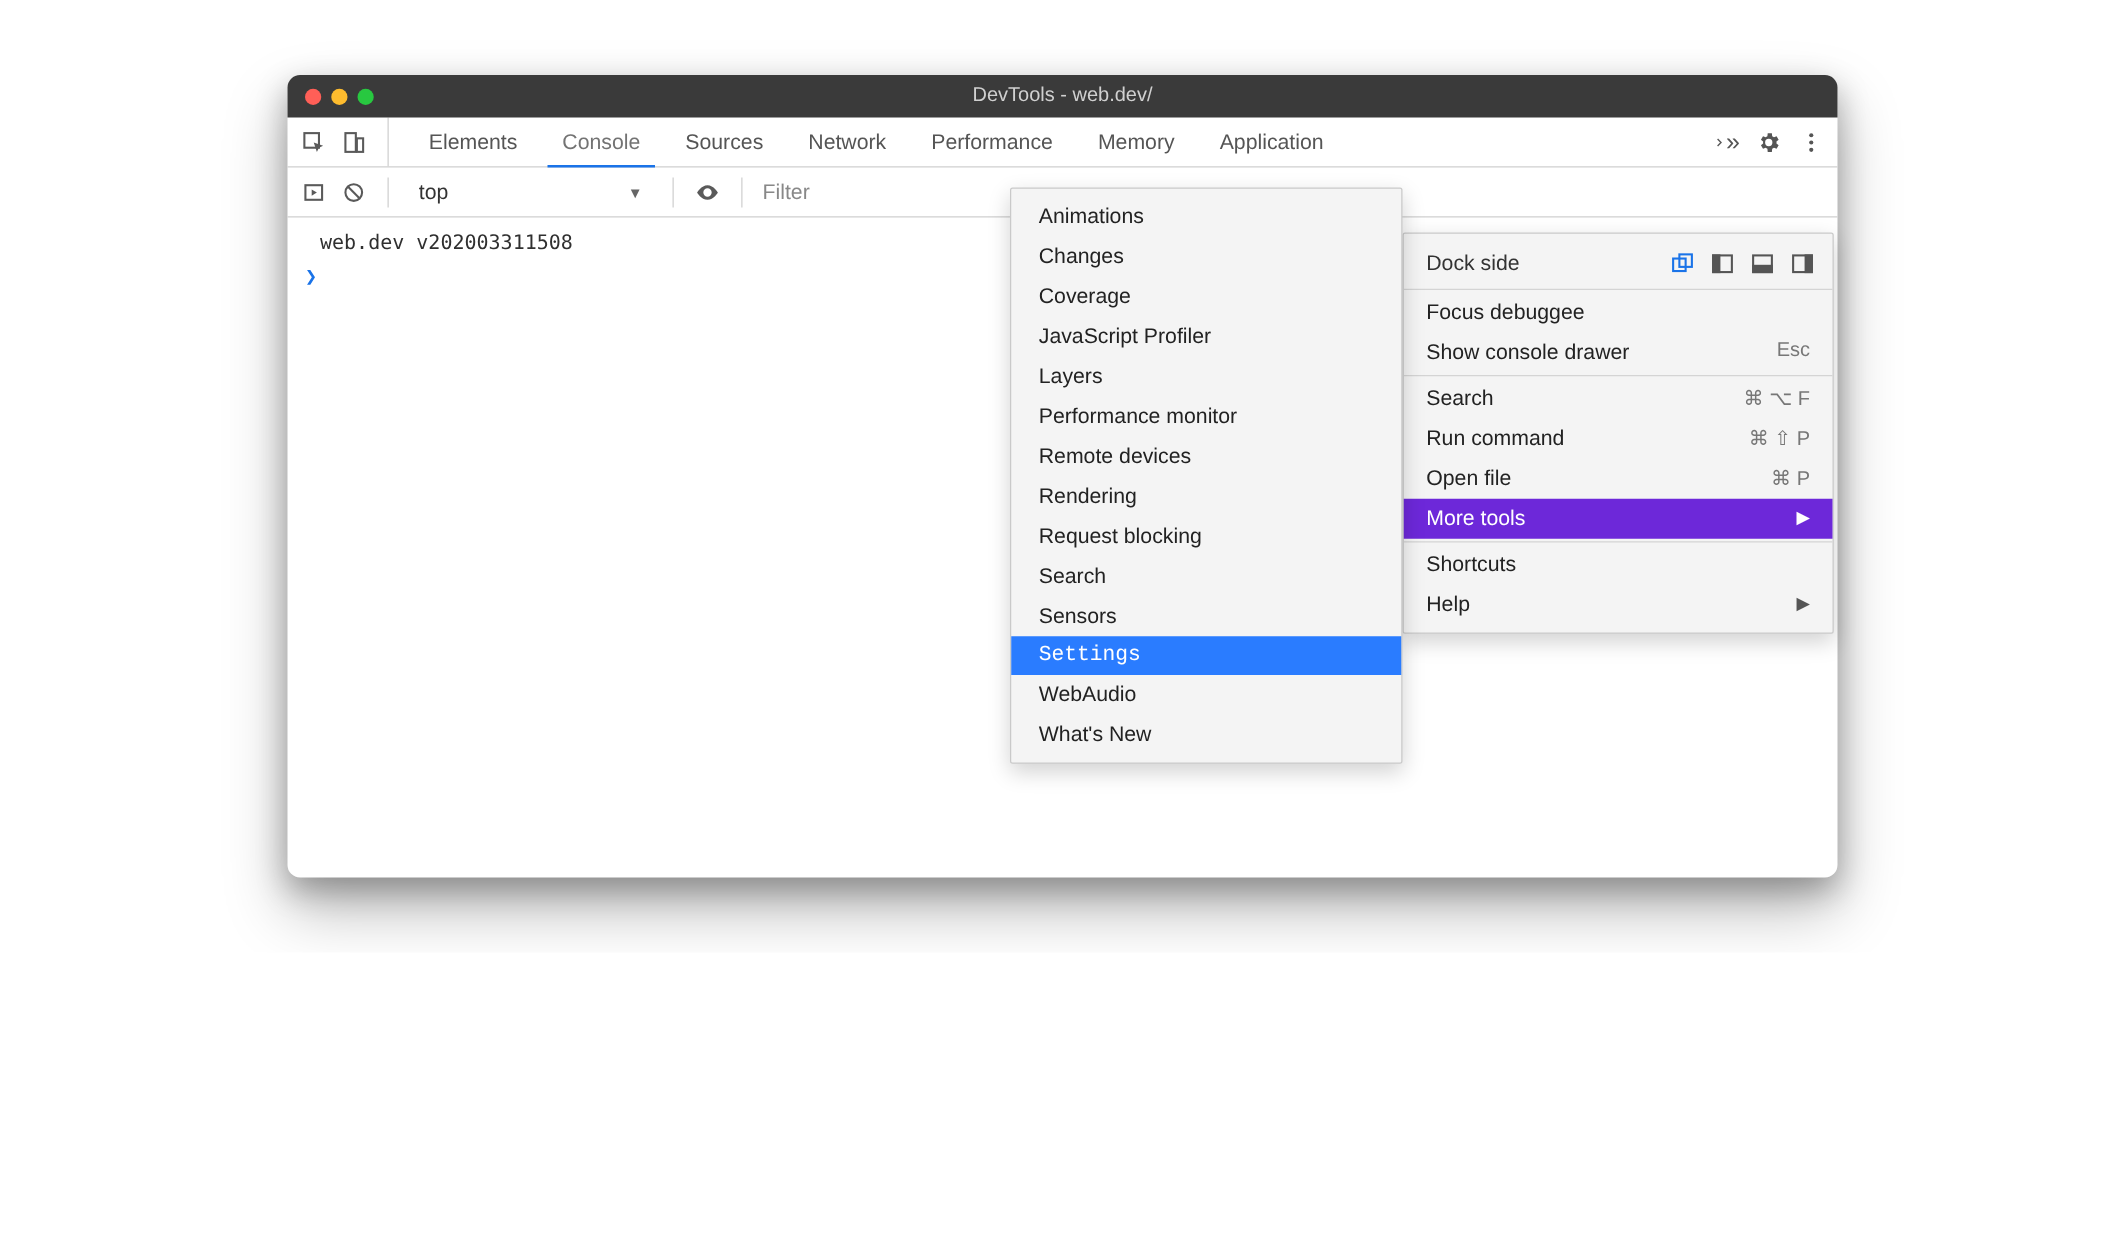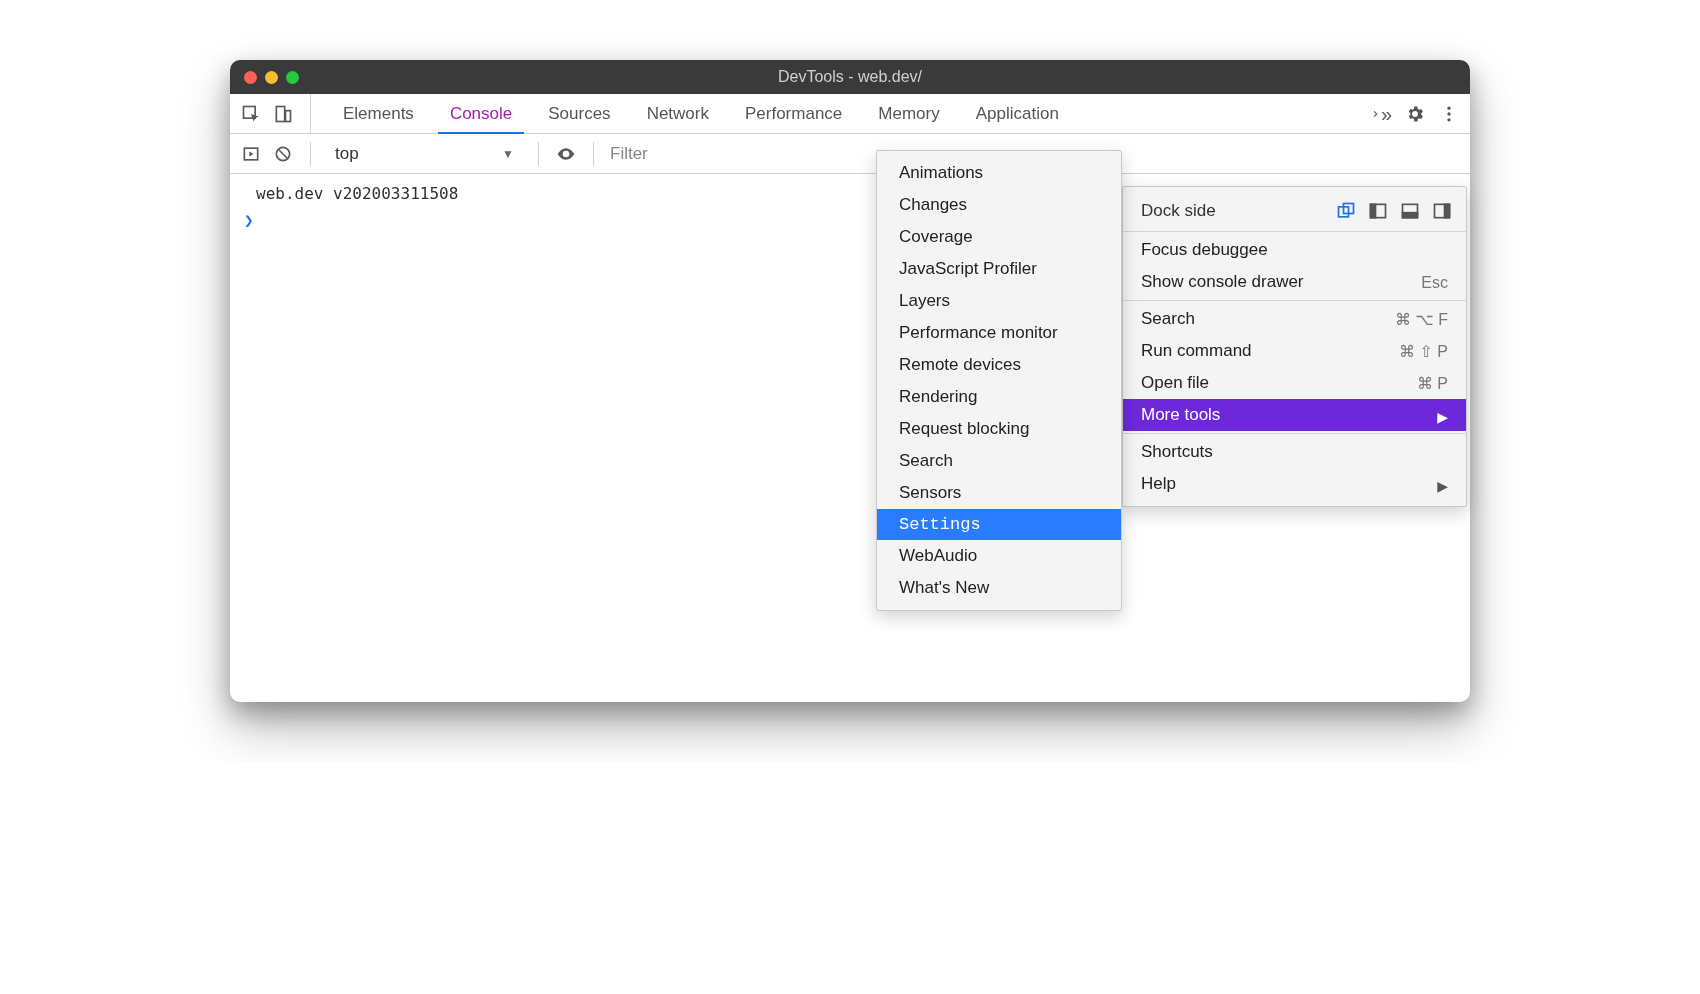--- a/index.html
+++ b/index.html
@@ -76,21 +76,21 @@
   }
   .tab {
     display: flex;
     align-items: center;
     padding: 0 16px;
     color: #555;
     font-size: 17px;
     position: relative;
   }
   .tab.active {
-    color: #a21caf;
+    color: #737373;
   }
   .tab.active::after {
     content: "";
     position: absolute;
     left: 4px; right: 4px; bottom: -1px;
     height: 2px;
     background: #1a73e8;
   }
   .tabbar .right-icons {
     display: flex;
@@ -161,21 +161,21 @@
     border: 1px solid #c9c9c9;
     border-radius: 2px;
     box-shadow: 0 6px 18px rgba(0,0,0,0.18);
     padding: 6px 0;
     font-size: 17px;
     margin-top: 36px;
   }
   .menu-sep { height: 1px; background: #d4d4d4; margin: 2px 0; }
   .menu-row {
     display: flex;
-    align-items: flex-end;
+    align-items: flex-start;
     justify-content: space-between;
     padding: 6px 18px;
     color: #222;
   }
   .menu-row .shortcut { color: #777; font-size: 16px; }
   .menu-row.highlight {
     background: #6d28d9;
     color: #fff;
   }
   .menu-row.highlight .sub-arrow { color: #fff; }
@@ -193,21 +193,21 @@
     color: #555;
   }
   .dock-icon.active { color: #1a73e8; }
   .dock-icon svg { width: 20px; height: 20px; }
 
   
   .submenu-panel {
     position: absolute;
     top: 90px;
     right: 348px;
-    width: 246px;
+    width: 314px;
     background: #f4f4f4;
     border: 1px solid #c9c9c9;
     border-radius: 2px;
     box-shadow: 0 6px 18px rgba(0,0,0,0.18);
     padding: 6px 0;
     font-size: 17px;
   }
   .submenu-item {
     padding: 6px 22px;
     color: #222;

